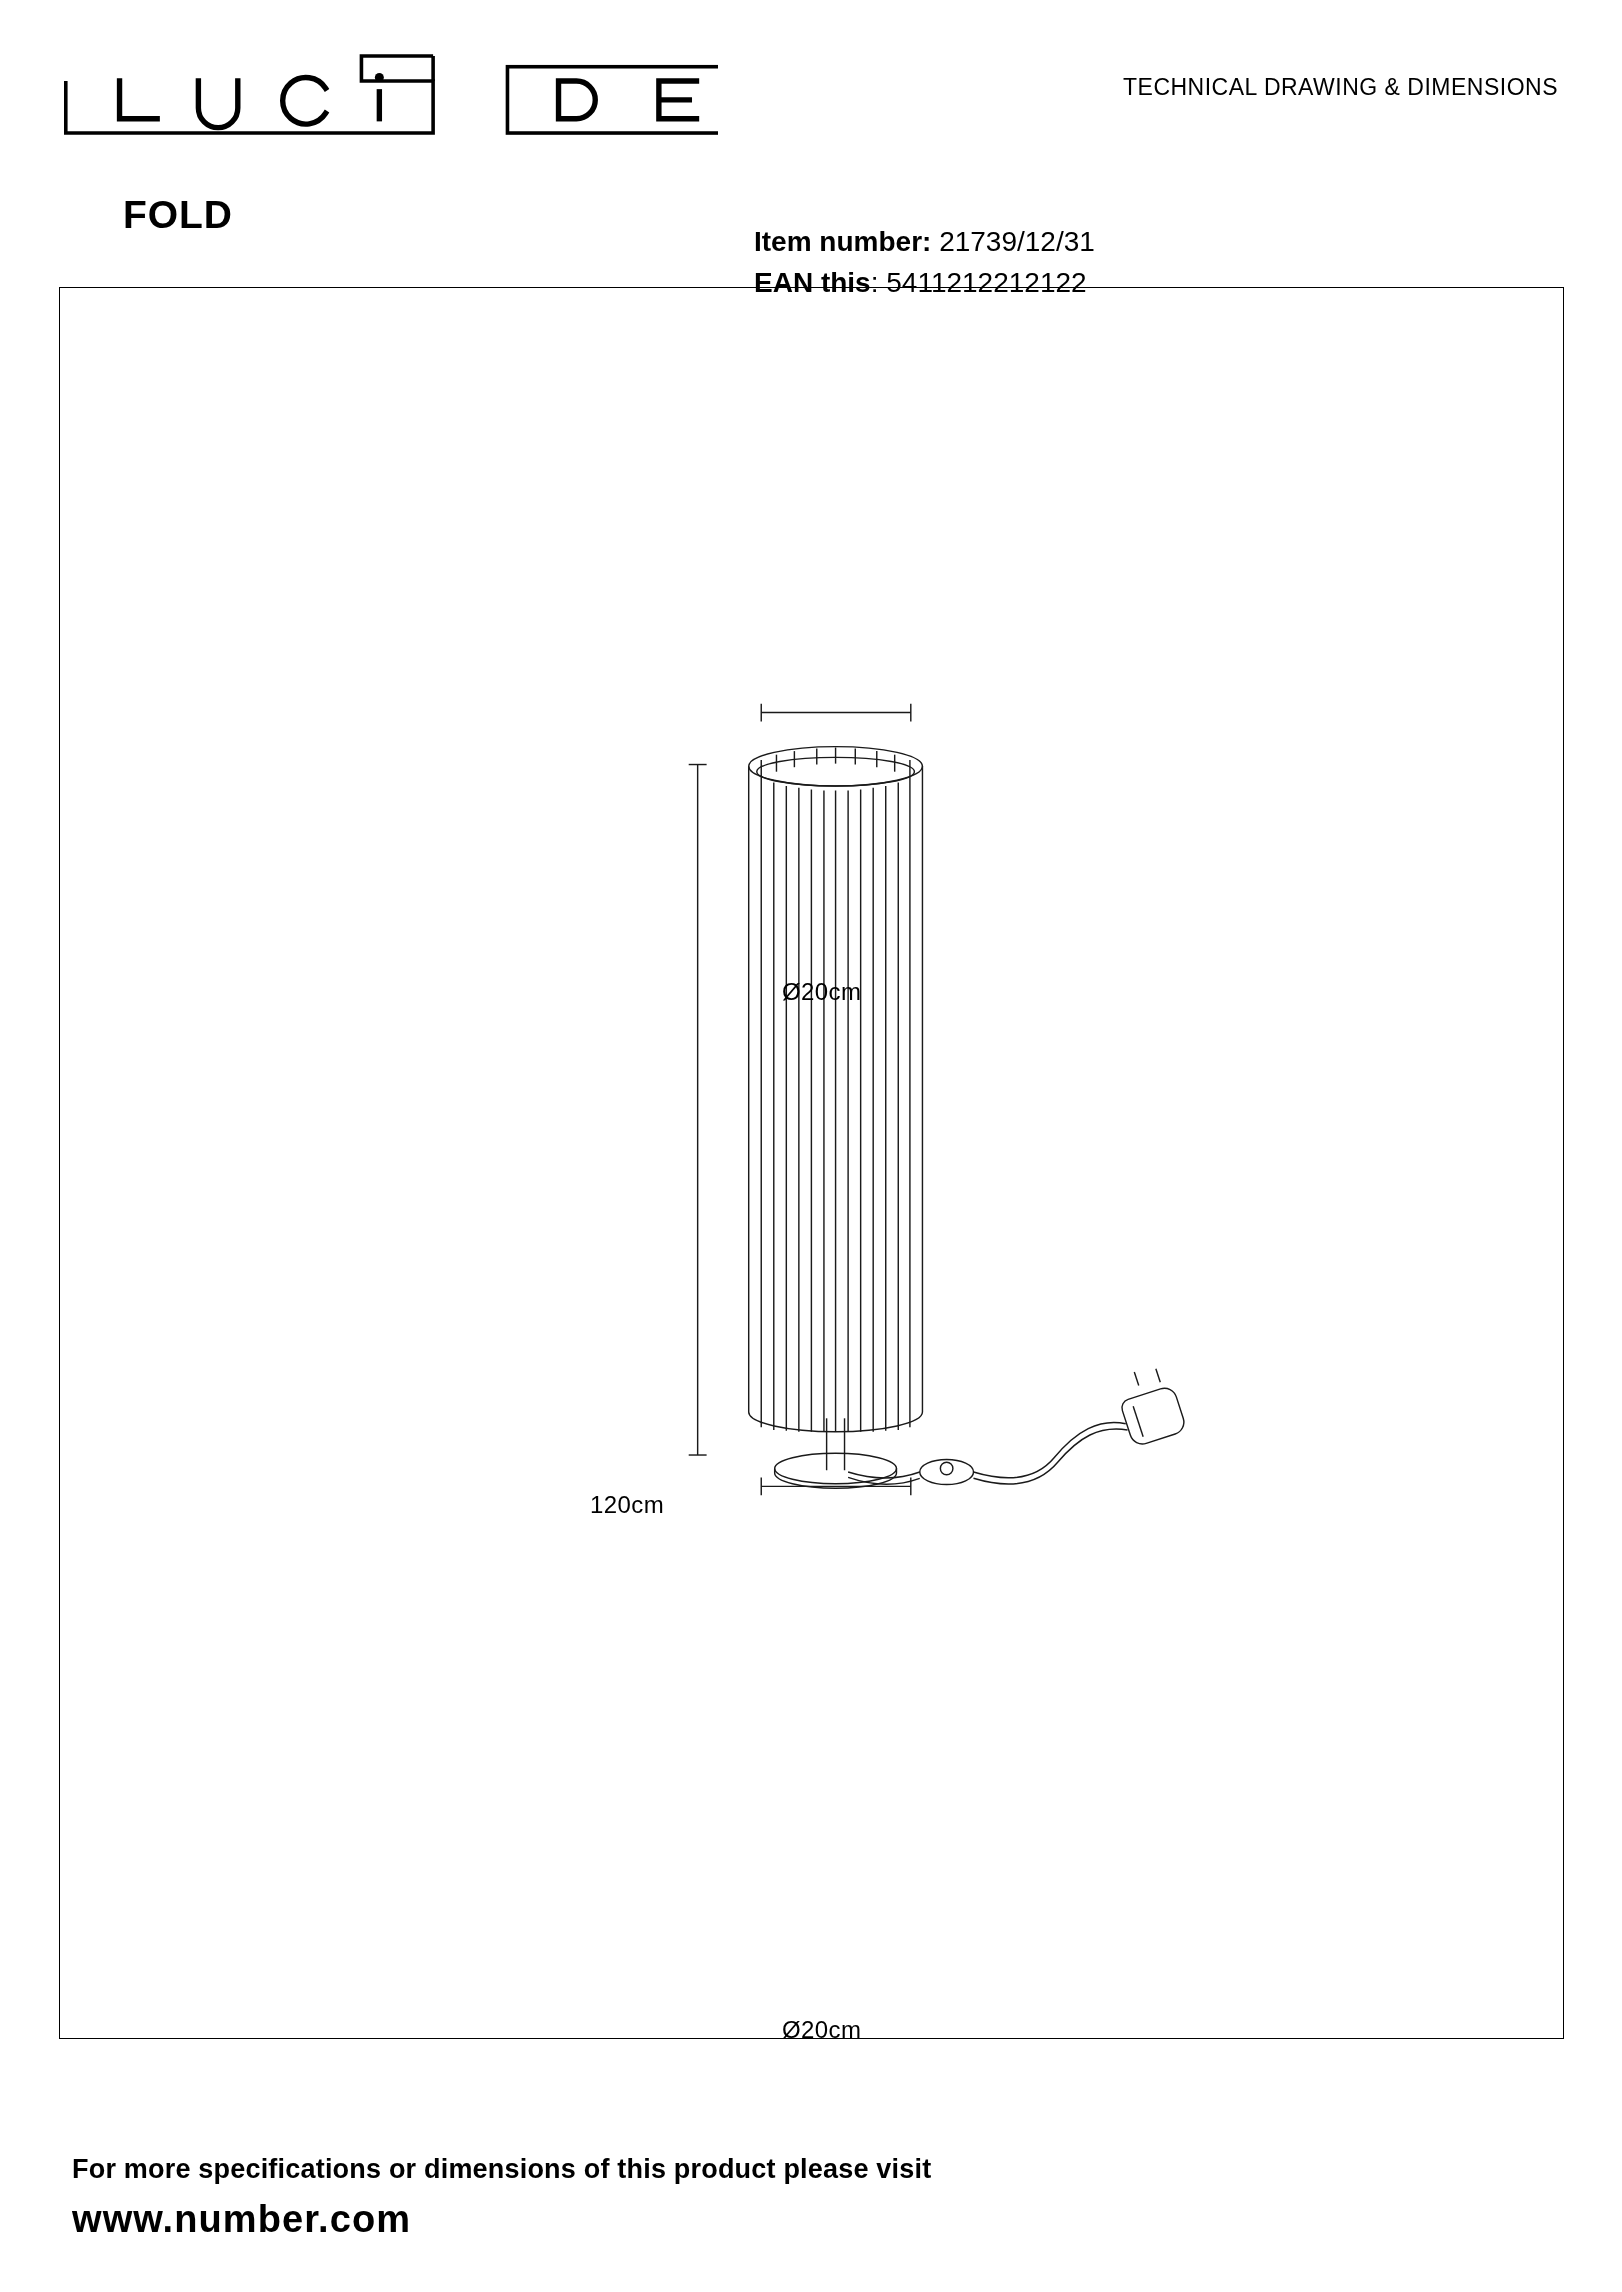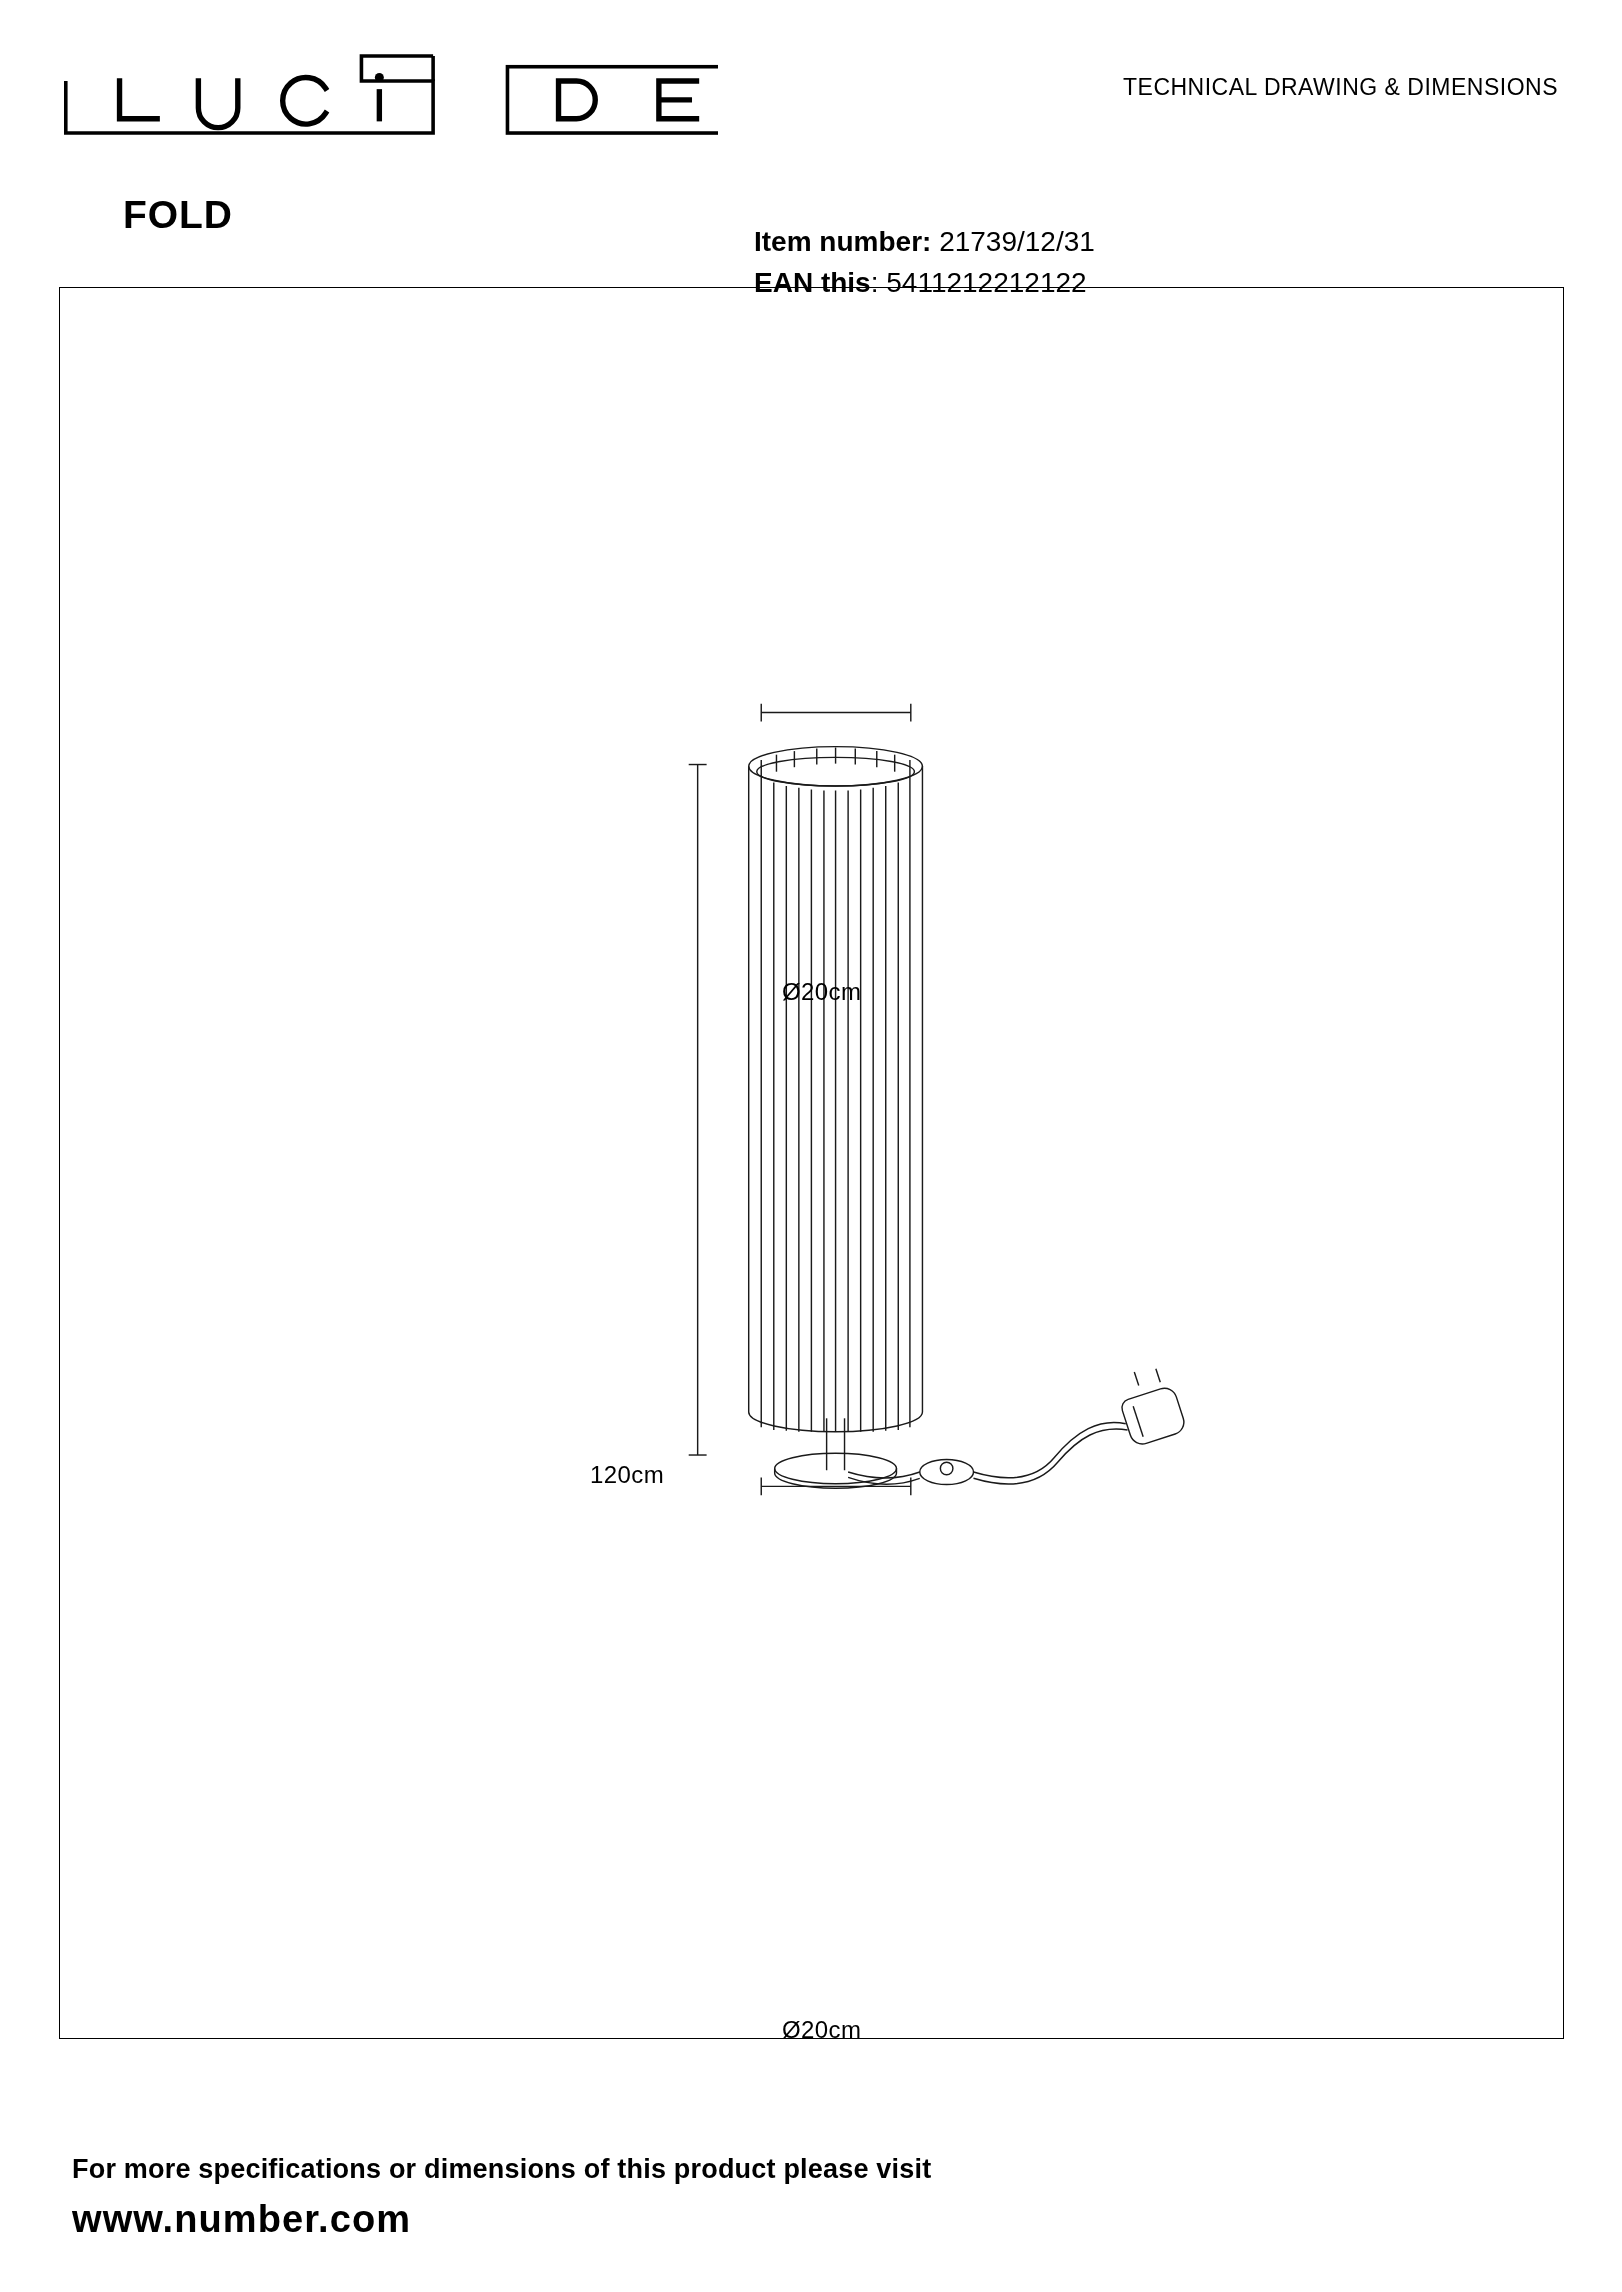--- a/index.html
+++ b/index.html
@@ -90,21 +90,21 @@
   .drawing svg { display: block; }
 
   .dim-label {
     position: absolute;
     font-size: 24px;
     letter-spacing: 0.4px;
     color: #000;
     white-space: nowrap;
   }
   .dim-top    { left: 722px; top: 690px; }
-  .dim-left   { left: 530px; top: 1173px; text-align: center; }
+  .dim-left   { left: 530px; top: 1203px; text-align: center; }
   .dim-bottom { left: 722px; top: 1728px; }
 
   
   .footer {
     position: absolute;
     left: 72px;
     top: 2154px;
     width: 1487px;
   }
   .footer-line1 {

